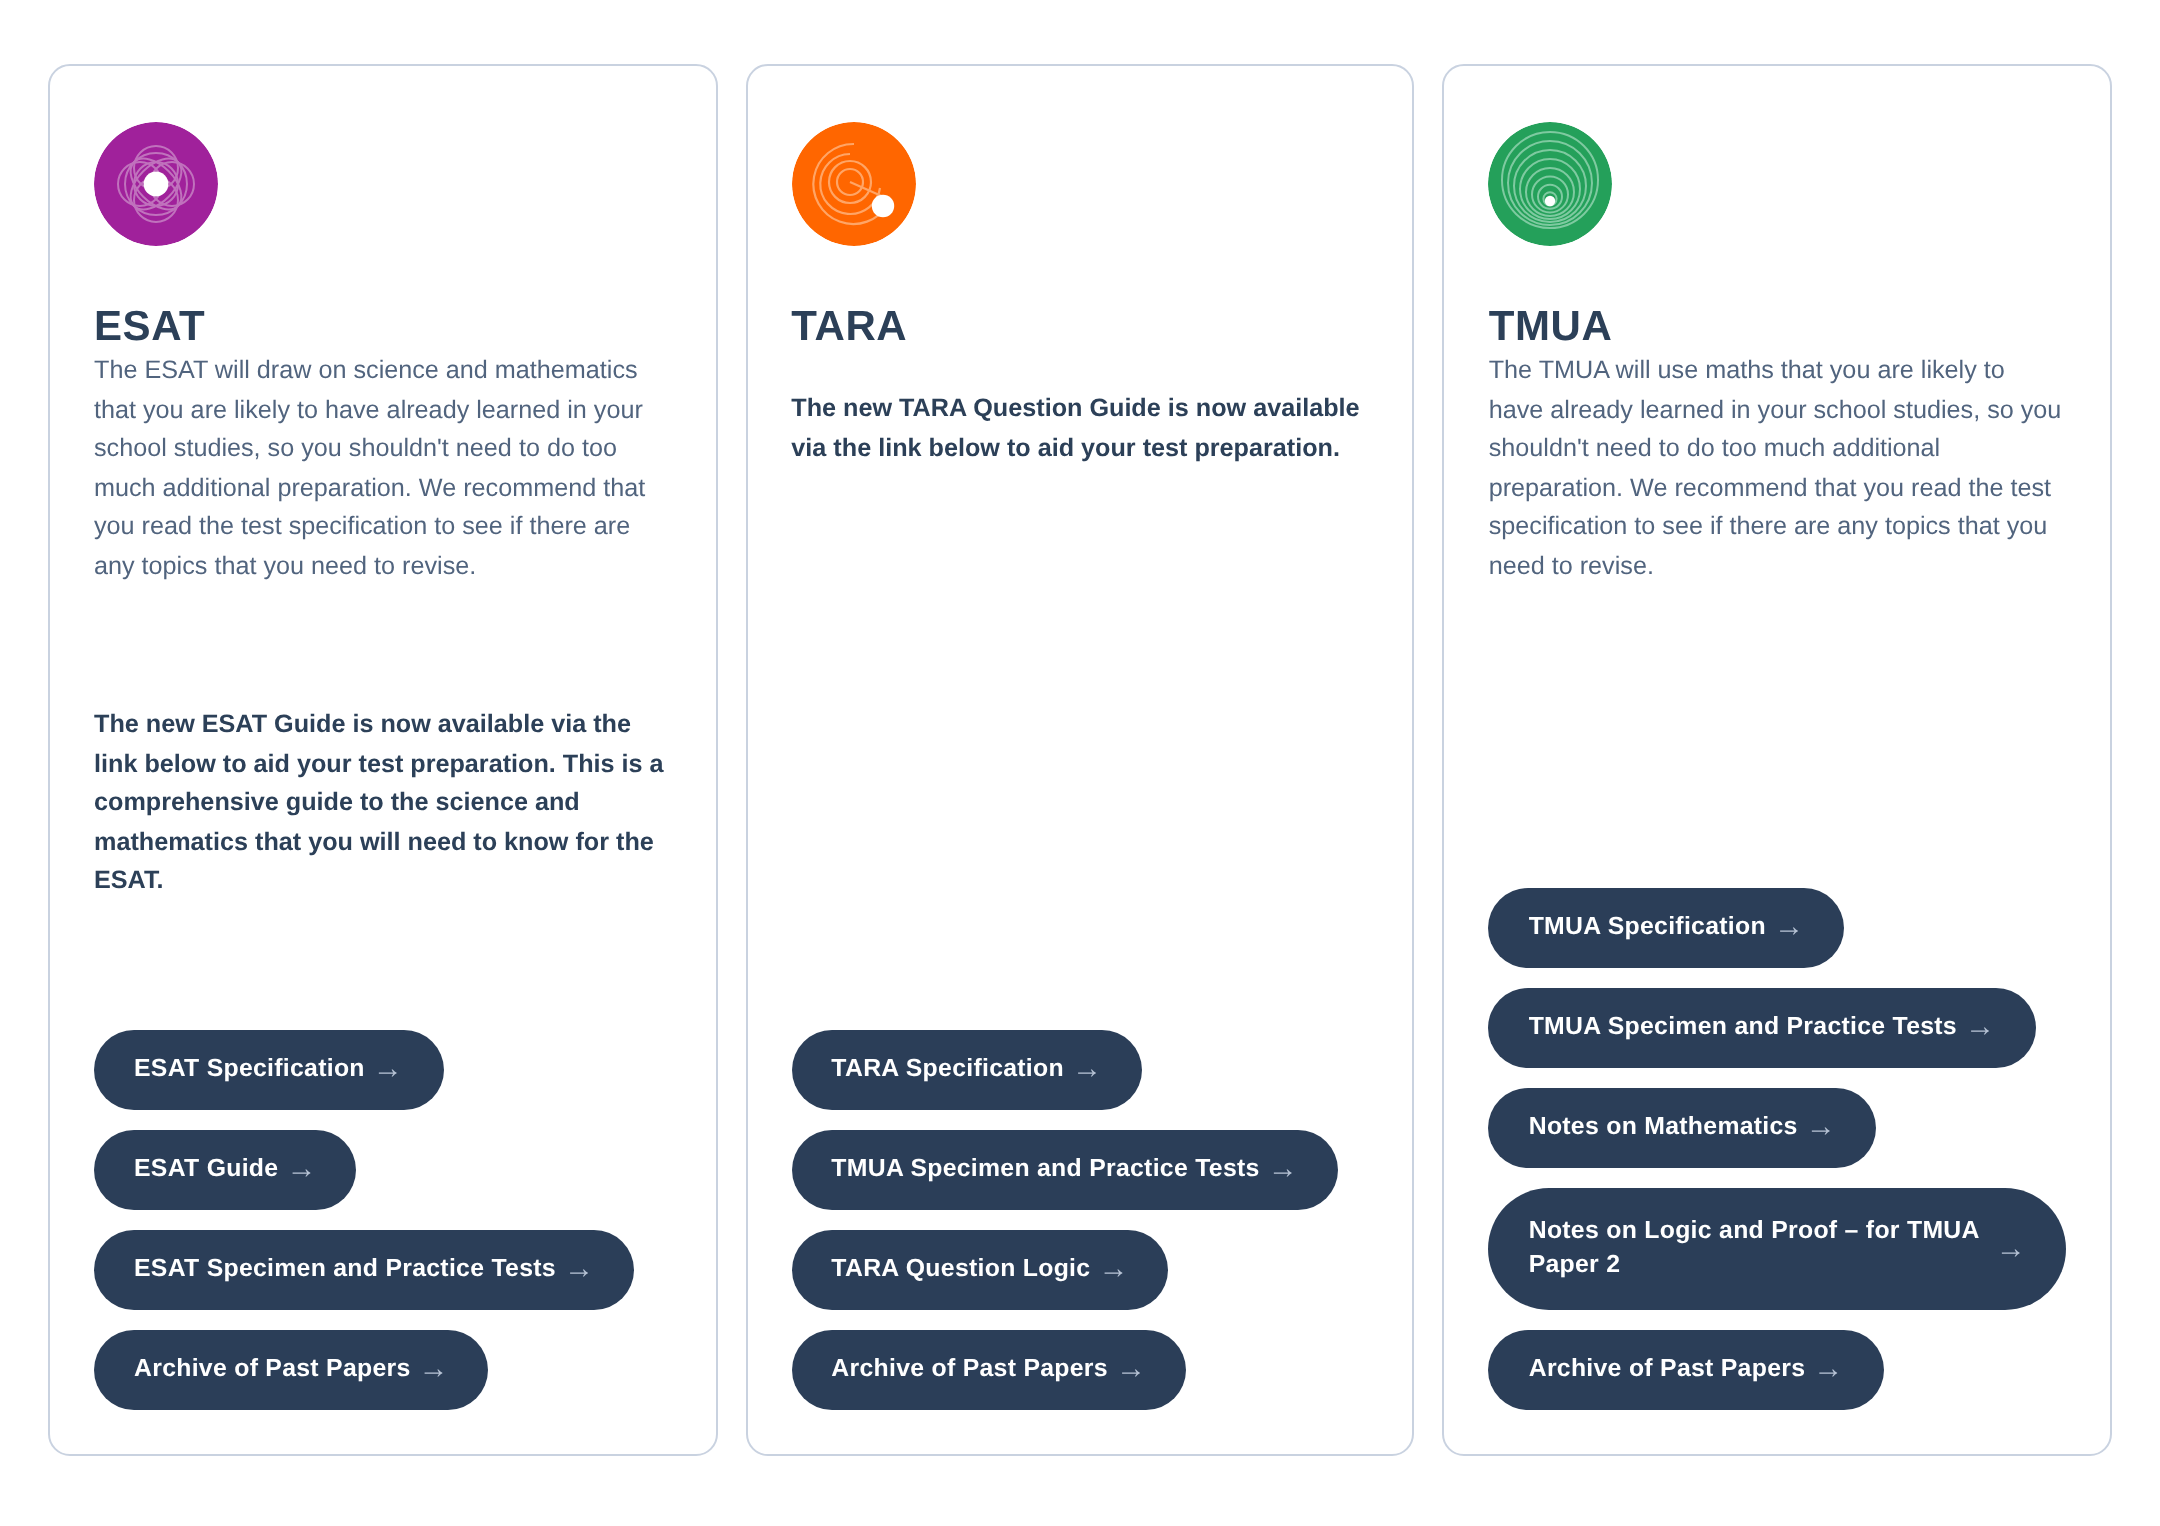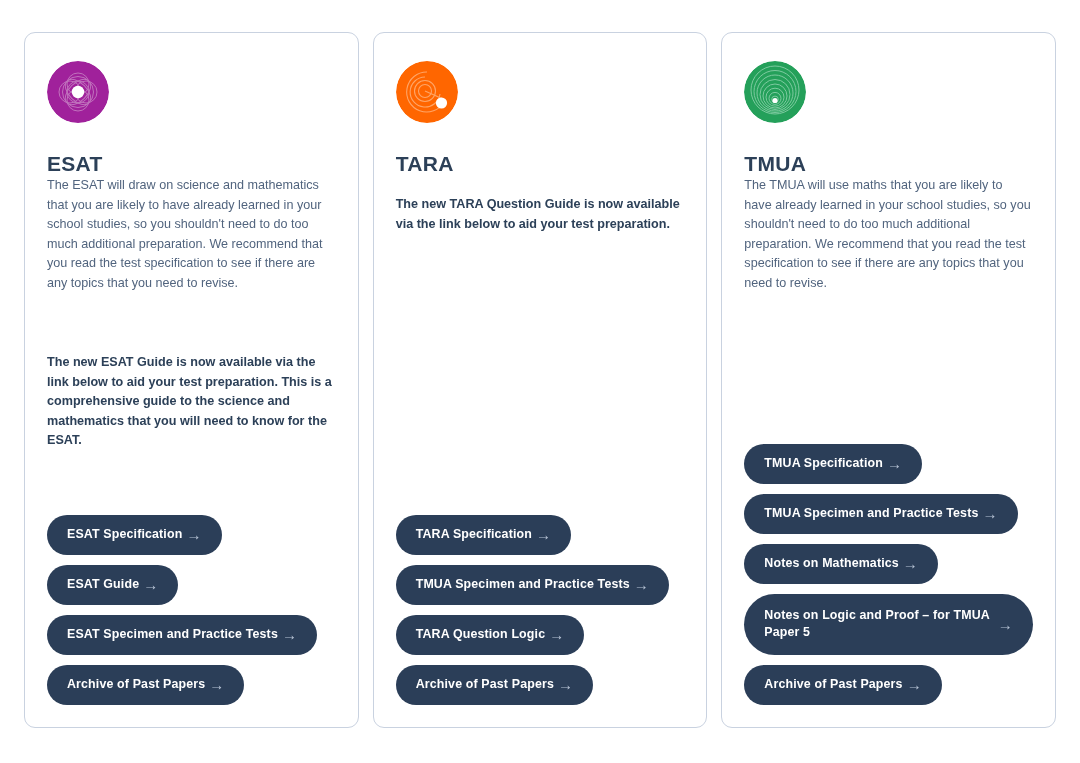--- a/index.html
+++ b/index.html
@@ -214,21 +214,21 @@
       </button>
       <button class="pill">
         <span class="label">TMUA Specimen and Practice Tests</span>
         <span class="arrow">→</span>
       </button>
       <button class="pill">
         <span class="label">Notes on Mathematics</span>
         <span class="arrow">→</span>
       </button>
       <button class="pill two-line" style="width:100%;">
-        <span class="label" style="flex:1;">Notes on Logic and Proof – for TMUA Paper 5</span>
+        <span class="label" style="flex:1;">Notes on Logic and Proof – for TMUA Paper 2</span>
         <span class="arrow">→</span>
       </button>
       <button class="pill">
         <span class="label">Archive of Past Papers</span>
         <span class="arrow">→</span>
       </button>
     </div>
   </div>
 
 </div>

